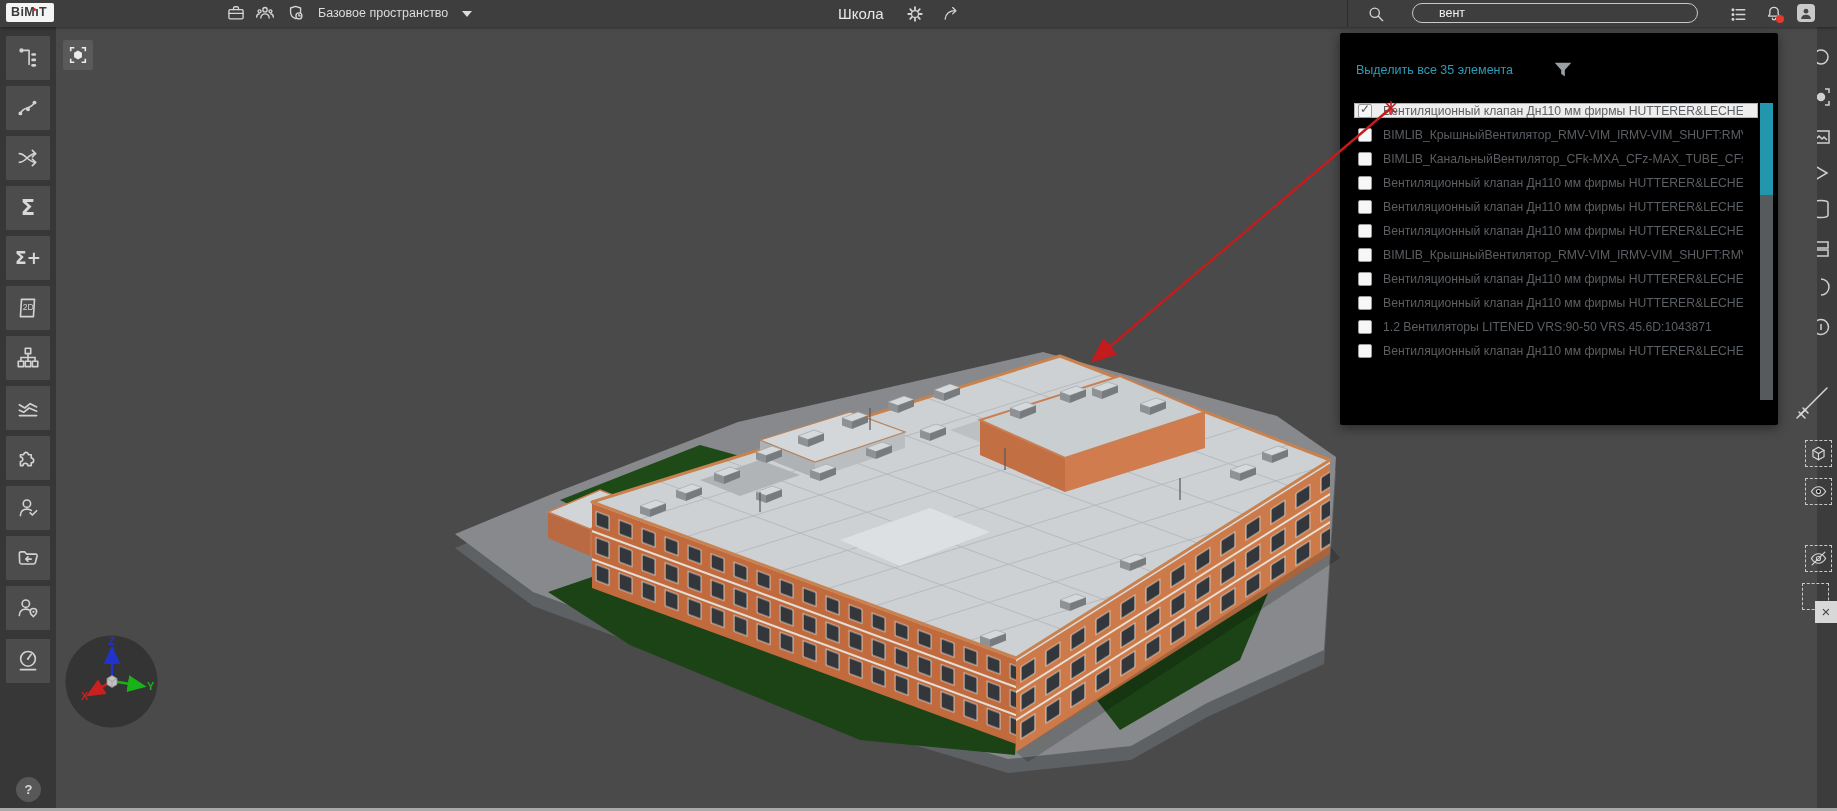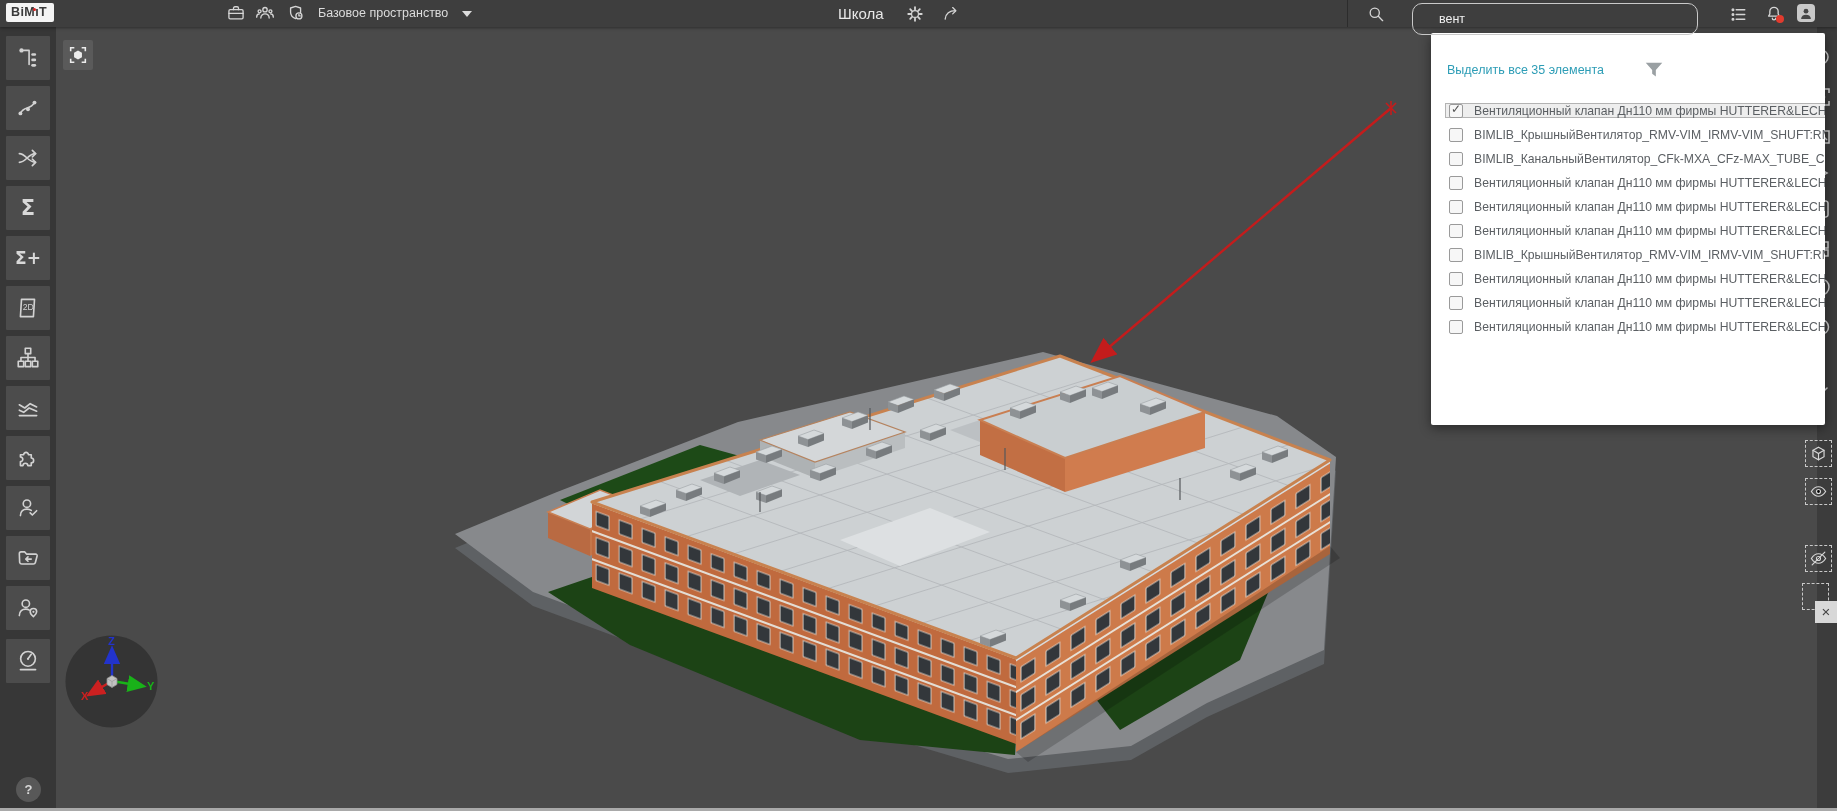--- a/index.html
+++ b/index.html
@@ -13,21 +13,21 @@
   
   .topbar { position:absolute; left:0; top:0; width:1837px; height:27px; background:#3e3e3e; z-index:40; box-shadow:0 1px 3px rgba(0,0,0,.4); }
   .logo { position:absolute; left:6px; top:3px; width:48px; height:19px; background:#f4f4f4; border-radius:2px; color:#3a3a3a; font-weight:bold; font-size:12.5px; line-height:19px; padding-left:5px; letter-spacing:.4px; }
   .logo .reddot { position:absolute; left:27px; top:5px; width:3px; height:3px; background:#d22; border-radius:50%; }
   .tb-ico { position:absolute; top:3px; width:20px; height:20px; color:#d5d5d5; }
   .tb-ico svg { width:100%; height:100%; stroke:currentColor; fill:none; stroke-width:1.6; stroke-linecap:round; stroke-linejoin:round; }
   .workspace { position:absolute; left:318px; top:0; height:27px; line-height:27px; color:#dcdcdc; font-size:12.5px; cursor:pointer; }
   .caret { position:absolute; left:462px; top:11px; width:0; height:0; border-left:5px solid transparent; border-right:5px solid transparent; border-top:6px solid #dcdcdc; }
   .title { position:absolute; left:838px; top:0; height:27px; line-height:27px; color:#e8e8e8; font-size:15px; }
   .tb-div { position:absolute; left:1347px; top:0; width:1px; height:27px; background:#2c2c2c; }
-  .searchpill { position:absolute; left:1412px; top:3px; width:286px; height:32px; border:1px solid #c9c9c9; border-radius:10px; background:transparent; color:#f0f0f0; font-size:12.5px; padding-left:26px; outline:none; font-family:"Liberation Sans",sans-serif; }
+  .searchpill { position:absolute; left:1412px; top:3px; width:286px; height:20px; border:1px solid #c9c9c9; border-radius:10px; background:transparent; color:#f0f0f0; font-size:12.5px; padding-left:26px; outline:none; font-family:"Liberation Sans",sans-serif; }
   .badge { position:absolute; left:12px; top:11px; width:8px; height:8px; background:#e23b2e; border-radius:50%; }
   .avatar { position:absolute; left:1797px; top:4px; width:18px; height:18px; background:#c9c9c9; border-radius:4px; }
   .avatar svg { width:100%; height:100%; }
 
   
   .sidebar { position:absolute; left:0; top:27px; width:56px; height:784px; background:#373737; z-index:10; }
   .sbtn { position:absolute; left:6px; width:44px; height:44px; background:#4c4c4c; border:none; border-radius:1px; color:#d2d2d2; cursor:pointer; display:flex; align-items:center; justify-content:center; }
   .sbtn svg { width:26px; height:26px; stroke:currentColor; fill:none; stroke-width:1.5; stroke-linecap:round; stroke-linejoin:round; }
   .sbtn .sigma { font-size:21px; color:#d8d8d8; font-weight:bold; font-family:"DejaVu Sans",sans-serif; }
   .focusbtn { position:absolute; left:63px; top:40px; width:30px; height:30px; background:#5a5a5a; border:none; border-radius:2px; z-index:10; cursor:pointer; display:flex; align-items:center; justify-content:center; }
@@ -38,21 +38,21 @@
   .rail .ric { position:absolute; left:-8px; width:24px; height:24px; color:#cfcfcf; }
   .rail .ric svg { width:100%; height:100%; stroke:currentColor; fill:none; stroke-width:1.5; }
   .rtools { position:absolute; right:0; top:0; width:60px; height:811px; z-index:4; }
   .rt { position:absolute; color:#d6d6d6; }
   .rt svg { width:100%; height:100%; stroke:currentColor; fill:none; stroke-width:1.5; stroke-linecap:round; }
   .dashed { width:27px; height:27px; border:1px dashed #c9c9c9; display:flex; align-items:center; justify-content:center; cursor:pointer; background:transparent; }
   .dashed svg { width:19px; height:19px; stroke:#d6d6d6; fill:none; stroke-width:1.5; stroke-linecap:round; }
   .xbox { position:absolute; right:0; top:601px; width:22px; height:22px; background:#d8d8d8; border:none; color:#444; font-size:15px; line-height:22px; text-align:center; cursor:pointer; z-index:5; }
 
   
-  .panel { position:absolute; left:1431px; top:33px; width:394px; height:392px; background:#ffffff; border-radius:2px; box-shadow:0 3px 12px rgba(0,0,0,.45); z-index:30; overflow:hidden; }
+  .panel { position:absolute; left:1340px; top:33px; width:438px; height:392px; background:#000000; border-radius:2px; box-shadow:0 3px 12px rgba(0,0,0,.45); z-index:30; overflow:hidden; }
   .selectall { position:absolute; left:16px; top:30px; color:#2d9db6; font-size:12.5px; cursor:pointer; background:none; border:none; font-family:"Liberation Sans",sans-serif; }
   .funnel { position:absolute; left:212px; top:26px; width:22px; height:22px; cursor:pointer; }
   .list { position:absolute; left:14px; top:70px; width:404px; height:297px; overflow:hidden; }
   .row { display:flex; align-items:center; height:15px; margin-bottom:9px; border:1px solid transparent; padding-left:3px; cursor:pointer; }
   .row.selected { border-color:#b3b3b3; background:#eeeeee; }
   .cb { flex:0 0 14px; width:14px; height:14px; border:1.5px solid #9a9a9a; border-radius:2px; background:#f7f7f7; margin-right:11px; position:relative; }
   .row.checked .cb::after { content:"✓"; position:absolute; left:1px; top:-3px; font-size:12px; color:#555; }
   .rlabel { font-size:12.2px; color:#5b5f63; white-space:nowrap; overflow:hidden; max-width:360px; }
   .scrollbar { position:absolute; left:420px; top:70px; width:13px; height:297px; background:#565a5c; cursor:pointer; }
   .thumb { position:absolute; left:0; top:0; width:13px; height:92px; background:#2196ad; }
@@ -497,20 +497,24 @@
         <div class="row">
       <span class="cb"></span>
       <span class="rlabel">Вентиляционный клапан Дн110 мм фирмы HUTTERER&amp;LECHE…</span>
     </div>
         <div class="row">
       <span class="cb"></span>
       <span class="rlabel">Вентиляционный клапан Дн110 мм фирмы HUTTERER&amp;LECHE…</span>
     </div>
         <div class="row">
       <span class="cb"></span>
+      <span class="rlabel">1.2 Вентиляторы LITENED VRS:90-50 VRS.45.6D:1043871</span>
+    </div>
+        <div class="row">
+      <span class="cb"></span>
       <span class="rlabel">Вентиляционный клапан Дн110 мм фирмы HUTTERER&amp;LECHE…</span>
     </div>
       </div>
     <div class="scrollbar">
         <div class="thumb"></div>
       </div>
   </div>
 
   <svg class="annot" width="1837" height="811" viewBox="0 0 1837 811">
     <defs>

